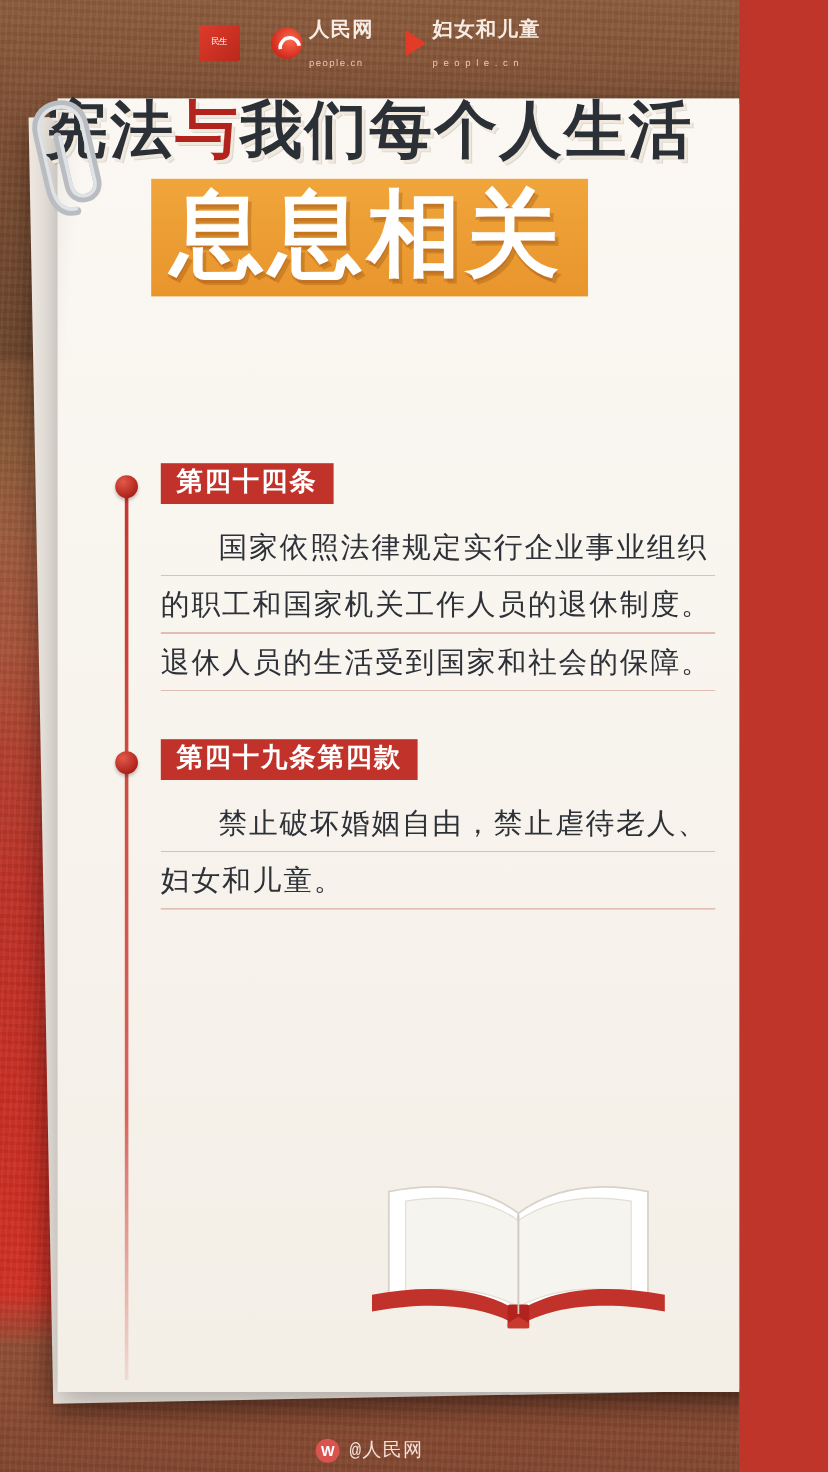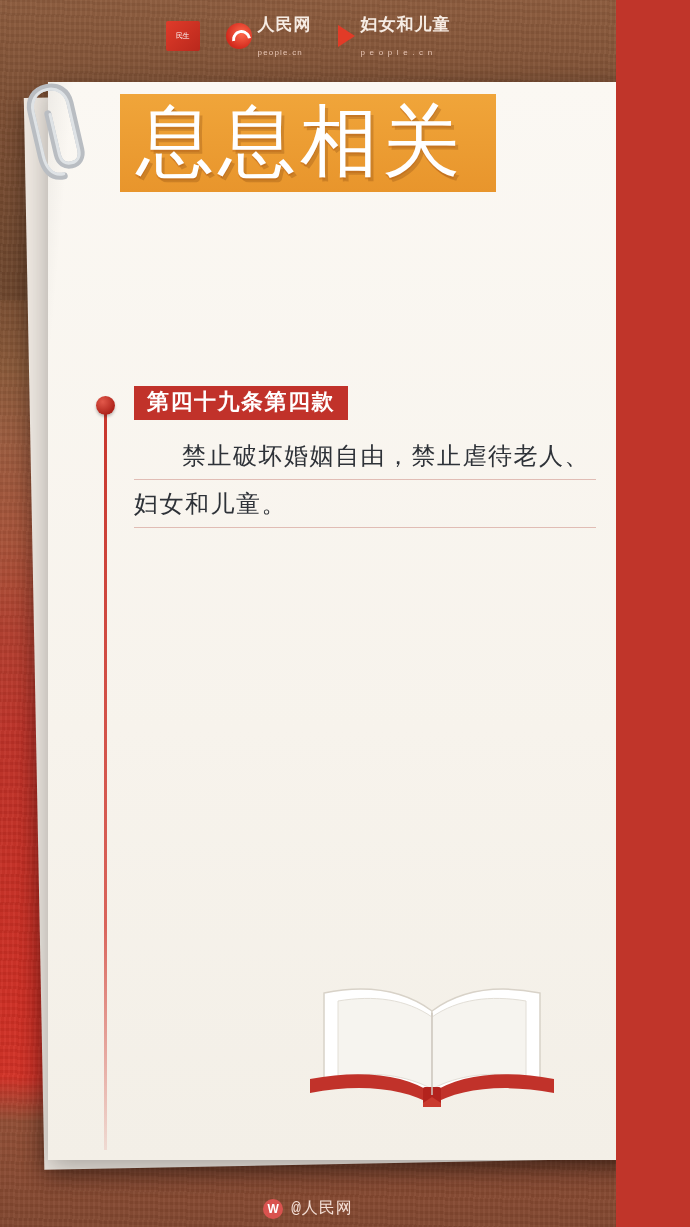--- a/index.html
+++ b/index.html
@@ -174,28 +174,28 @@
     line-height: 1.05;
     text-shadow:
       2px 2px 0 #f2e9dd,
       3px 3px 0 rgba(0,0,0,0.12);
   }
   .hl-line1 .dark { color: #2b2f36; }
   .hl-line2 {
     margin-top: 12px;
     display: inline-block;
     font-family: "DejaVu Sans", sans-serif;
-    font-weight: normal;
+    font-weight: bold;
     font-size: 78px;
     letter-spacing: 4px;
     line-height: 1;
     white-space: nowrap;
     color: #ffffff;
     background: linear-gradient(180deg,#f0a53a 0%, #e8952c 100%);
-    padding: 8px 32px 12px 16px;
+    padding: 8px 20px 12px 16px;
     text-shadow:
       0 2px 0 rgba(180,90,20,0.35),
       3px 4px 0 rgba(120,60,10,0.25);
   }
 
   
   .timeline {
     position: absolute;
     left: 104px;
     top: 400px;
@@ -318,26 +318,32 @@
   <div class="paper">
     <div class="paper-fold"></div>
   </div>
 
   <svg class="clip" viewBox="0 0 74 104">
     <path d="M24 96 C10 96 6 84 6 72 L6 26 C6 14 14 6 26 6 C38 6 46 14 46 26 L46 74 C46 82 41 87 34 87 C27 87 22 82 22 74 L22 32" fill="none" stroke="#b9bdc2" stroke-width="7" stroke-linecap="round"></path>
     <path d="M24 94 C12 94 8 83 8 72 L8 27 C8 16 15 8 26 8 C37 8 44 16 44 27 L44 74 C44 81 40 85 34 85 C28 85 24 81 24 74 L24 33" fill="none" stroke="#dfe3e6" stroke-width="3" stroke-linecap="round"></path>
   </svg>
 
   <div class="headline">
+    <div class="hl-line1"><span class="dark">宪法</span><span>与</span><span class="dark">我们每个人生活</span></div>
     <div><span class="hl-line2">息息相关</span></div>
   </div>
 
   <div class="timeline"></div>
 
   <div class="entries">
+    <div class="entry">
+      <div class="dot"></div>
+      <div class="tag">第四十四条</div>
+      <div class="body">国家依照法律规定实行企业事业组织的职工和国家机关工作人员的退休制度。退休人员的生活受到国家和社会的保障。</div>
+    </div>
     <div class="entry">
       <div class="dot"></div>
       <div class="tag">第四十九条第四款</div>
       <div class="body">禁止破坏婚姻自由，禁止虐待老人、妇女和儿童。</div>
     </div>
   </div>
 
   <svg class="book" viewBox="0 0 300 130">
     <path d="M150 34 C120 12 82 8 42 16 L42 104 C82 96 120 100 150 118 Z" fill="#ffffff" stroke="#d8d2c8" stroke-width="1.5"></path>
     <path d="M150 34 C180 12 218 8 258 16 L258 104 C218 96 180 100 150 118 Z" fill="#ffffff" stroke="#d8d2c8" stroke-width="1.5"></path>

